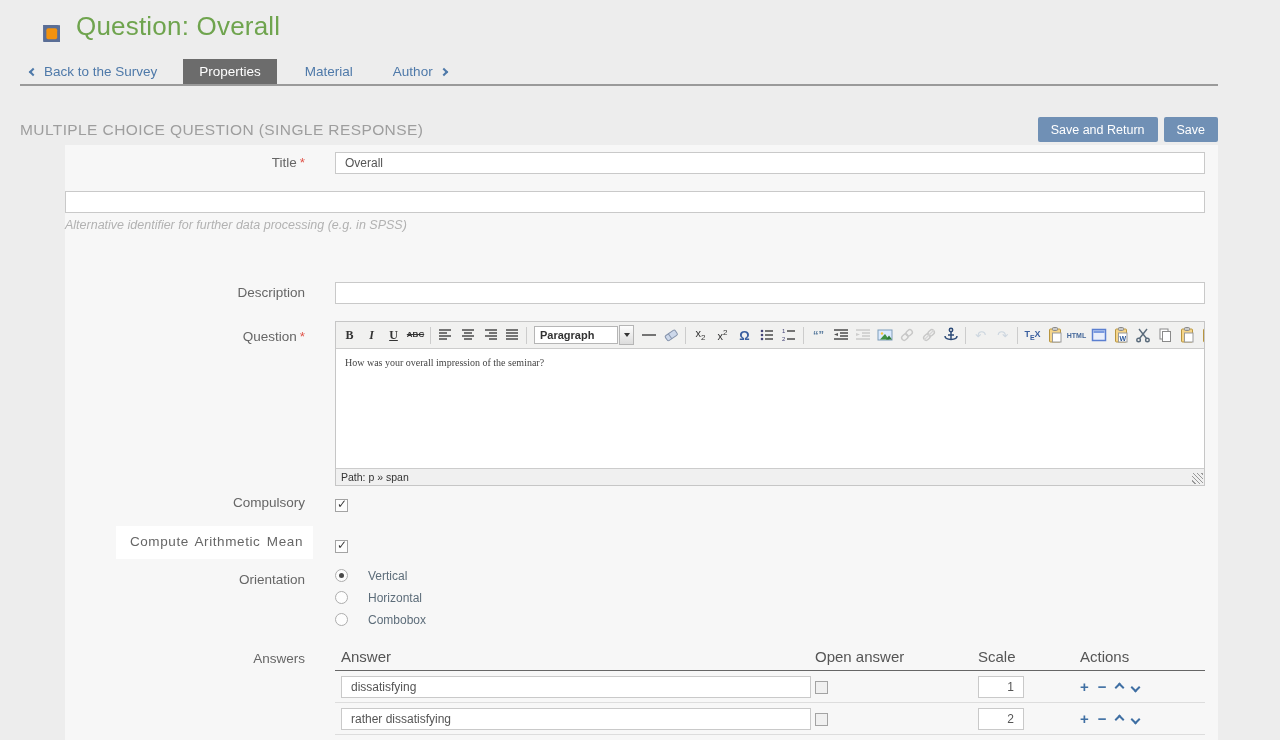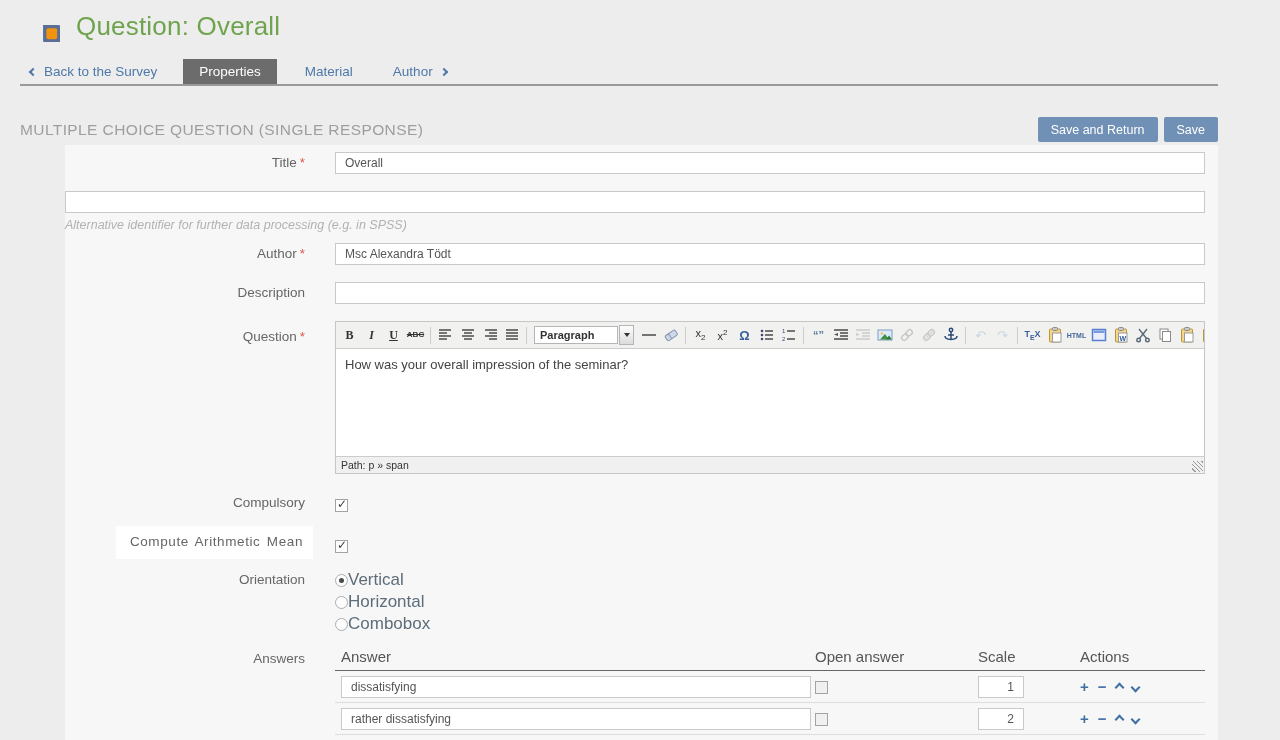--- a/index.html
+++ b/index.html
@@ -50,41 +50,41 @@
 
   
   .cb { display:inline-block; width:13px; height:13px; border:1px solid #a3a3a3; background:#f0f0f0;
         position:relative; cursor:pointer; vertical-align:middle; }
   .cb.checked { background:#fdfdfd; }
   .cb.checked::after { content:"✓"; position:absolute; left:1px; top:-3px; font-size:12px; font-weight:bold; color:#3a3a3a; }
   .radio { display:inline-block; width:13px; height:13px; border:1px solid #adadad; border-radius:50%;
            background:#fdfdfd; position:relative; cursor:pointer; flex:none; }
   .radio.selected::after { content:""; position:absolute; left:3px; top:3px; width:5px; height:5px;
            border-radius:50%; background:#4a4a4a; }
-  .optrow { display:flex; align-items:center; gap:0; height:22px; color:#5d6d7a; font-size:17px; }
+  .optrow { display:flex; align-items:flex-start; gap:20px; height:22px; color:#5d6d7a; font-size:12px; }
 
   
   .editor { width:100%; border:1px solid #c6c6c6; background:#fff; }
   .tb { height:27px; background:#f1f1f0; border-bottom:1px solid #ccc; display:flex; align-items:center;
         padding:0 3px; gap:1px; overflow:hidden; }
   .tbi { width:21px; height:19px; display:flex; align-items:center; justify-content:center; flex:none; cursor:pointer; }
   .tbi.disabled { opacity:.5; }
   .tbsep { width:1px; height:17px; background:#ccc; margin:0 3px; flex:none; }
   .tg { line-height:1; white-space:nowrap; }
   .tg.b { font-weight:bold; font-size:12px; color:#333; font-family:"Liberation Serif","DejaVu Serif",serif; }
   .tg.i { font-style:italic; font-weight:bold; font-size:12px; color:#333; font-family:"Liberation Serif","DejaVu Serif",serif; }
   .tg.u { text-decoration:underline; font-weight:bold; font-size:12px; color:#333; font-family:"Liberation Serif","DejaVu Serif",serif; }
   .tg.st { text-decoration:line-through; font-size:8px; font-weight:bold; color:#333; }
   .parasel { display:flex; align-items:center; margin:0 3px; flex:none; cursor:pointer; }
   .parasel .pbox { width:84px; height:18px; background:#fff; border:1px solid #b5b5b5; font-size:11px;
                    font-weight:bold; color:#333; display:flex; align-items:center; padding:0 5px; }
   .parasel .pdd { width:15px; height:20px; border:1px solid #b5b5b5; margin-left:1px; background:linear-gradient(#fdfdfd,#dcdcdc);
                   display:flex; align-items:center; justify-content:center; }
   .caret { width:0; height:0; border-left:3.5px solid transparent; border-right:3.5px solid transparent; border-top:4px solid #333; }
-  .econtent { height:107px; padding:8px 9px; font-size:13px; color:#444; cursor:text; }
+  .econtent { height:119px; padding:8px 9px; font-size:10px; color:#444; cursor:text;font-family:Liberation Serif, serif; }
   .pathbar { height:17px; background:#f0f0f0; border-top:1px solid #ccc; font-size:10.5px; color:#333;
              display:flex; align-items:center; padding-left:5px; position:relative; }
   .grip { position:absolute; right:1px; bottom:1px; width:11px; height:11px; cursor:nwse-resize;
           background:repeating-linear-gradient(45deg, transparent 0 2px, #999 2px 3px); }
 
   
   .ahead { display:flex; height:23px; border-bottom:1px solid #666; color:#555; font-size:15px; align-items:flex-start; }
   .arow { display:flex; align-items:center; height:32px; border-bottom:1px solid #ddd; }
   .c-answer { width:480px; flex:none; padding-left:6px; }
   .c-answer .tinput { width:470px; }
@@ -137,24 +137,20 @@
       <div class="ffield"><input class="tinput" value="Overall" style=""></div>
     </div>
 
     <div class="frow" style="top:46px">
       <div class="ffield">
         <input class="tinput" value="" style="">
         <div class="hint">Alternative identifier for further data processing (e.g. in SPSS)</div>
       </div>
     </div>
 
-    <div class="frow" style="top:98px">
-      <div class="flabel"><span>Author</span><span class="req">*</span></div>
-      <div class="ffield"><input class="tinput" value="Msc Alexandra Tödt" style=""></div>
-    </div>
 
     <div class="frow" style="top:137px">
       <div class="flabel"><span>Description</span></div>
       <div class="ffield"><input class="tinput" value="" style=""></div>
     </div>
 
     <div class="frow" style="top:176px">
       <div class="flabel" style="padding-top:5px"><span>Question</span><span class="req">*</span></div>
       <div class="ffield">
         <div class="editor">

